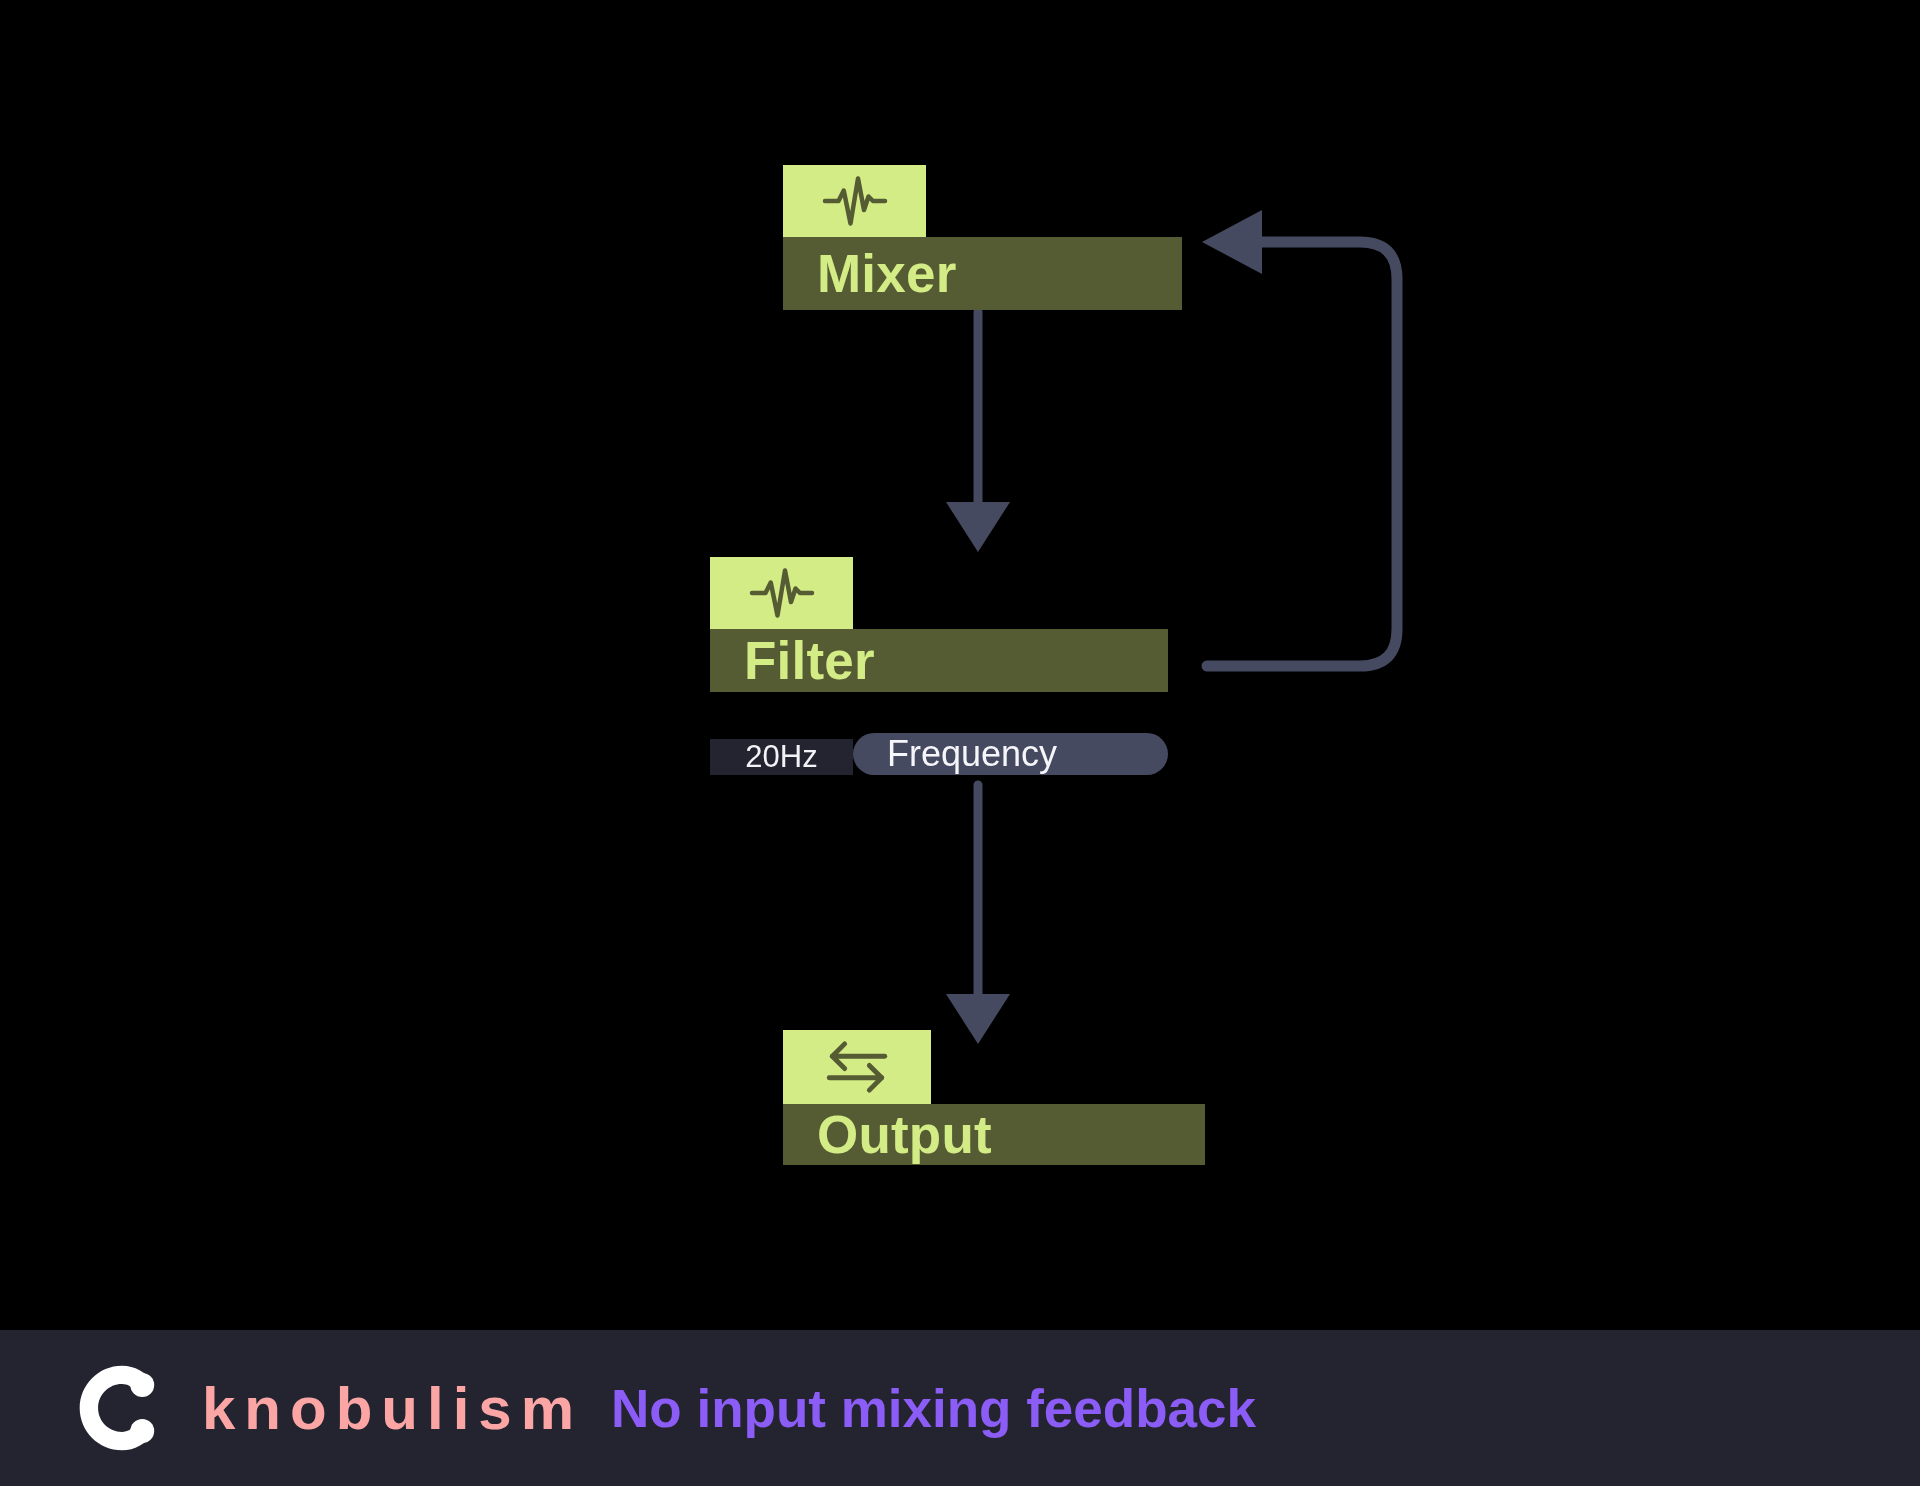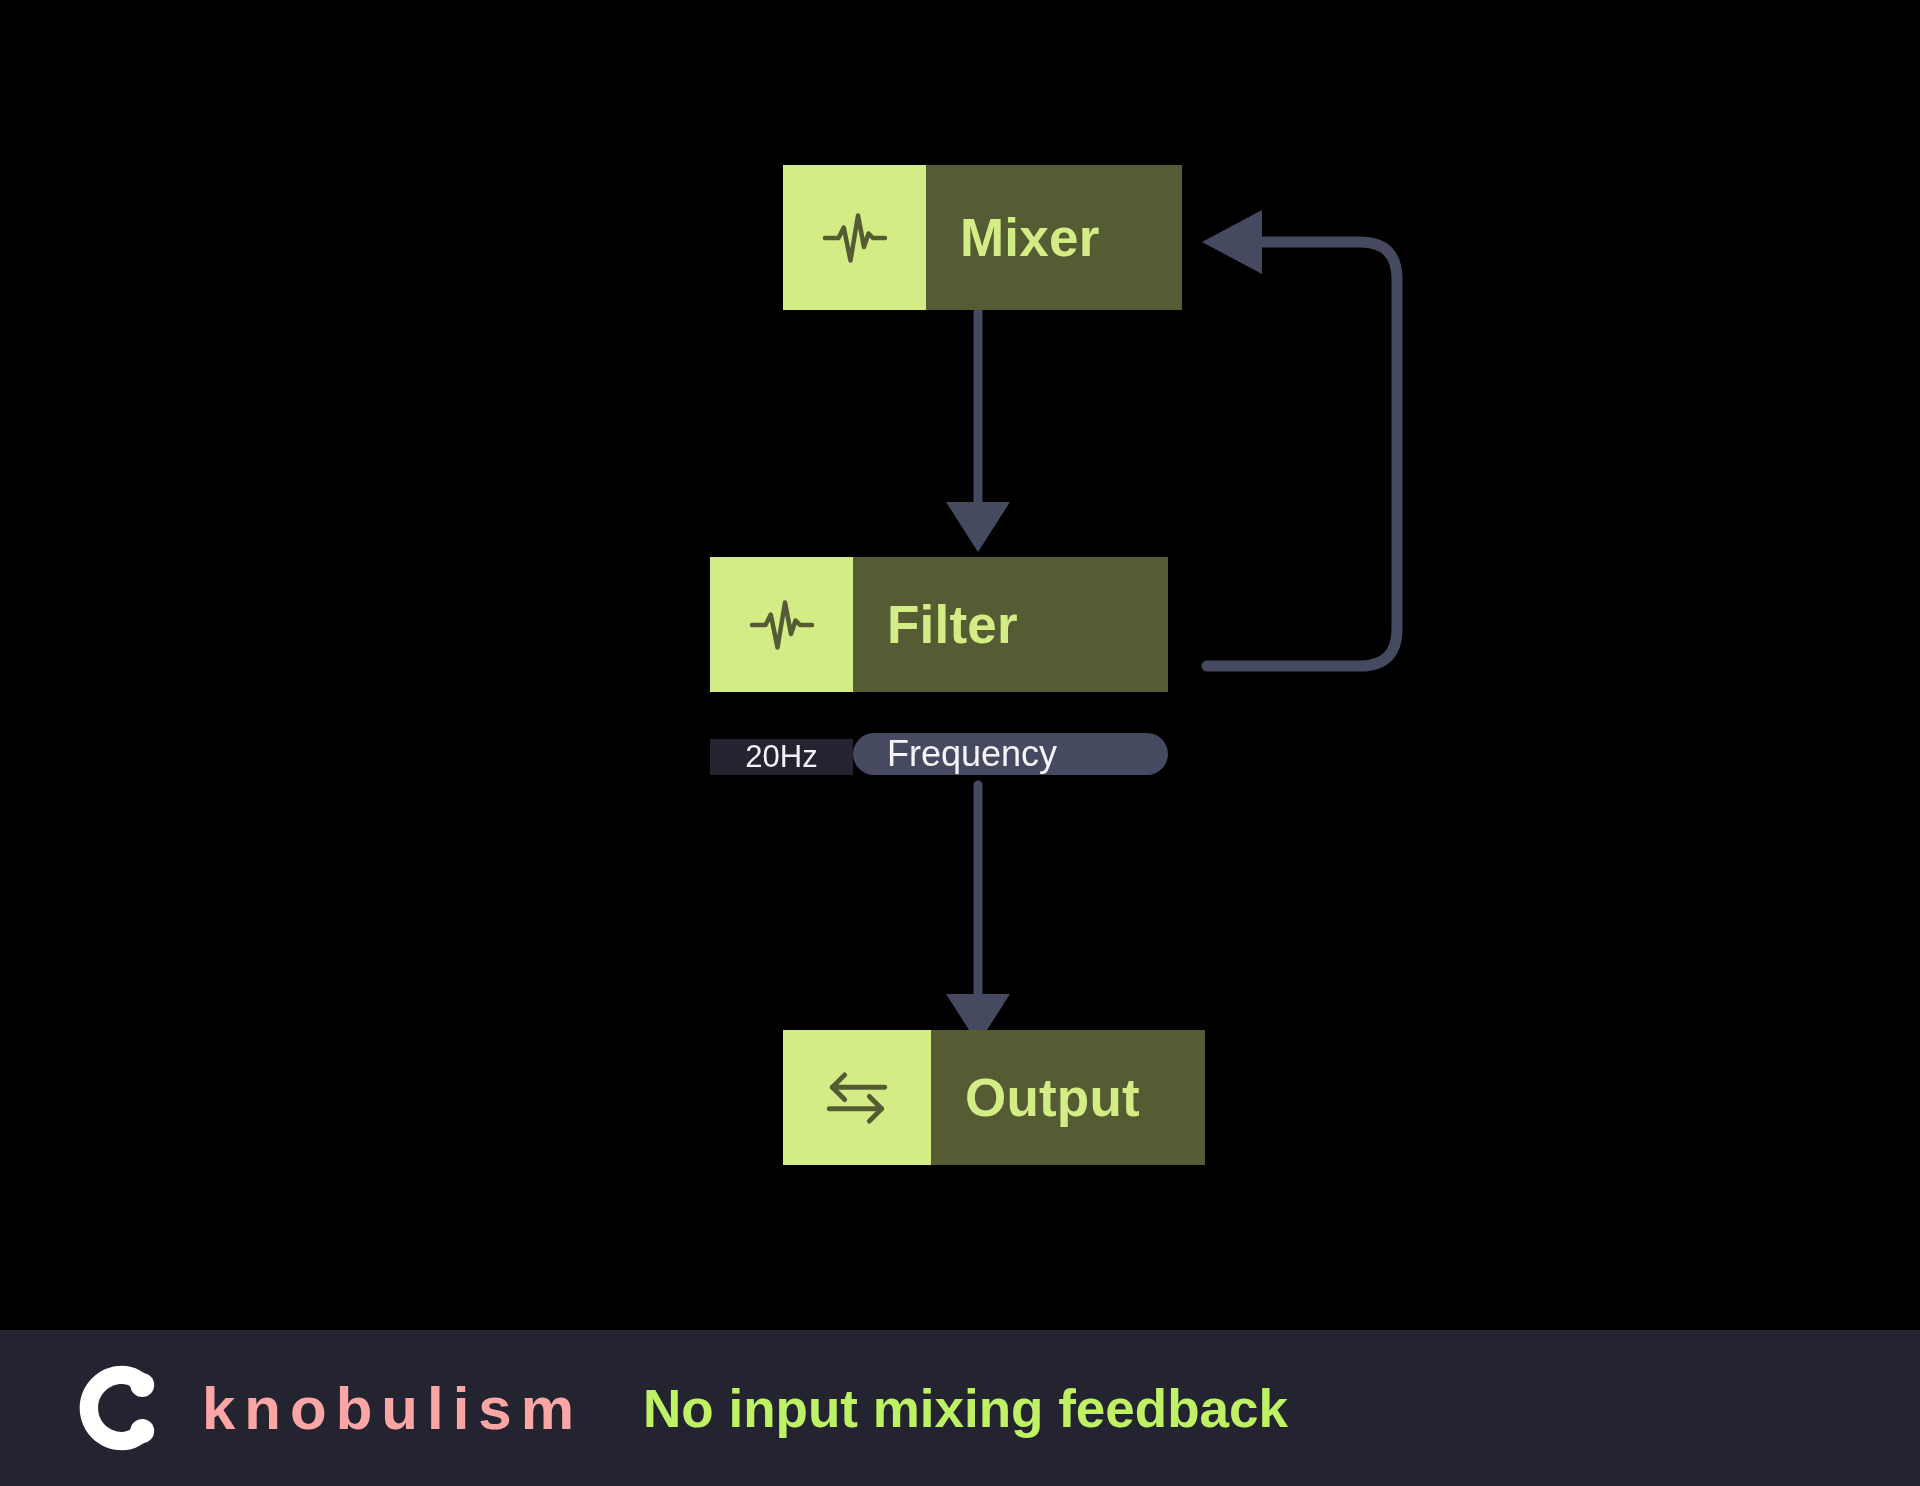--- a/index.html
+++ b/index.html
@@ -41,21 +41,21 @@
   }
 
   
   .node {
     position: absolute;
     display: flex;
     flex-direction: column;
   }
   .node-head {
     display: flex;
-    flex-direction: row;
+    flex-direction: column;
     align-items: stretch;
   }
   .node-icon {
     background: #d4ec86;
     display: flex;
     align-items: center;
     justify-content: center;
     flex: 0 0 auto;
   }
   .node-body {
@@ -124,24 +124,24 @@
   }
   #brand-name {
     color: #fca5a5;
     font-size: 60px;
     font-weight: bold;
     letter-spacing: 9px;
     margin-left: 34px;
     white-space: nowrap;
   }
   #caption {
-    color: #bef264;
+    color: #8b5cf6;
     font-size: 53px;
     font-weight: bold;
-    margin-left: 60px;
+    margin-left: 28px;
     white-space: nowrap;
   }
 </style>
 </head>
 <body>
 
 <div id="stage">
 
   <div id="graph">
 

